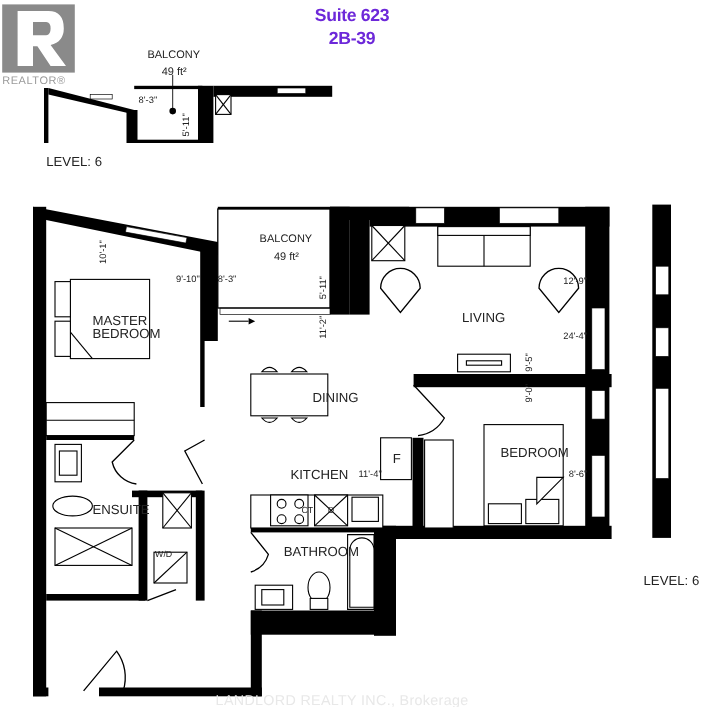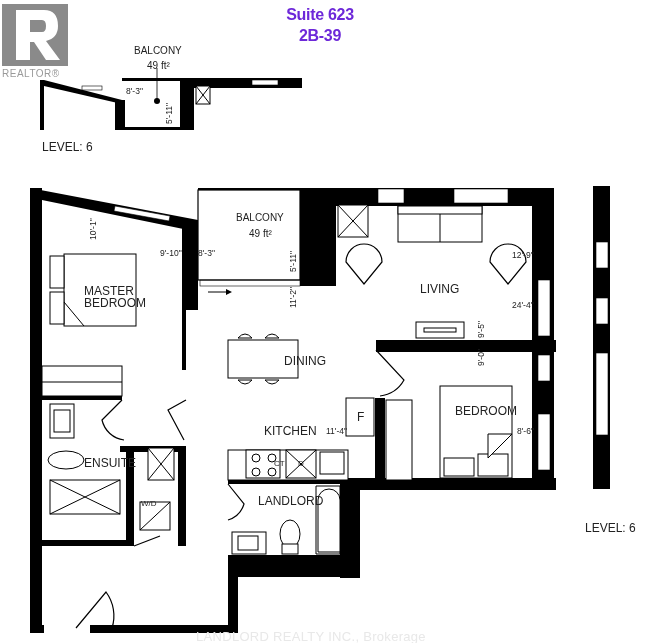--- a/index.html
+++ b/index.html
@@ -213,21 +213,21 @@
 
 <div class="lbl" style="left:236px;top:212px;font-size:10px;">BALCONY</div>
 <div class="lbl" style="left:249px;top:228px;font-size:10px;">49 ft²</div>
 <div class="lbl" style="left:84px;top:285px;text-align:left;white-space:pre;line-height:12px;">MASTER
 BEDROOM</div>
 <div class="lbl" style="left:420px;top:282px;">LIVING</div>
 <div class="lbl" style="left:246px;top:354px;margin-left:38px;">DINING</div>
 <div class="lbl" style="left:264px;top:424px;">KITCHEN</div>
 <div class="lbl" style="left:455px;top:404px;">BEDROOM</div>
 <div class="lbl" style="left:84px;top:456px;">ENSUITE</div>
-<div class="lbl" style="left:258px;top:494px;">LANDLORD</div>
+<div class="lbl" style="left:258px;top:494px;">BATHROOM</div>
 
 <div class="lbl" style="left:141px;top:499px;font-size:8px;">W/D</div>
 <div class="lbl" style="left:357px;top:410px;">F</div>
 <div class="lbl" style="left:274px;top:459px;font-size:8px;">CT</div>
 <div class="lbl" style="left:298px;top:459px;font-size:8px;">D</div>
 
 <div class="dim vert" style="left:88px;top:240px;">10'-1"</div>
 <div class="dim" style="left:160px;top:248px;">9'-10"</div>
 <div class="dim" style="left:198px;top:248px;">8'-3"</div>
 <div class="dim vert" style="left:288px;top:272px;">5'-11"</div>

